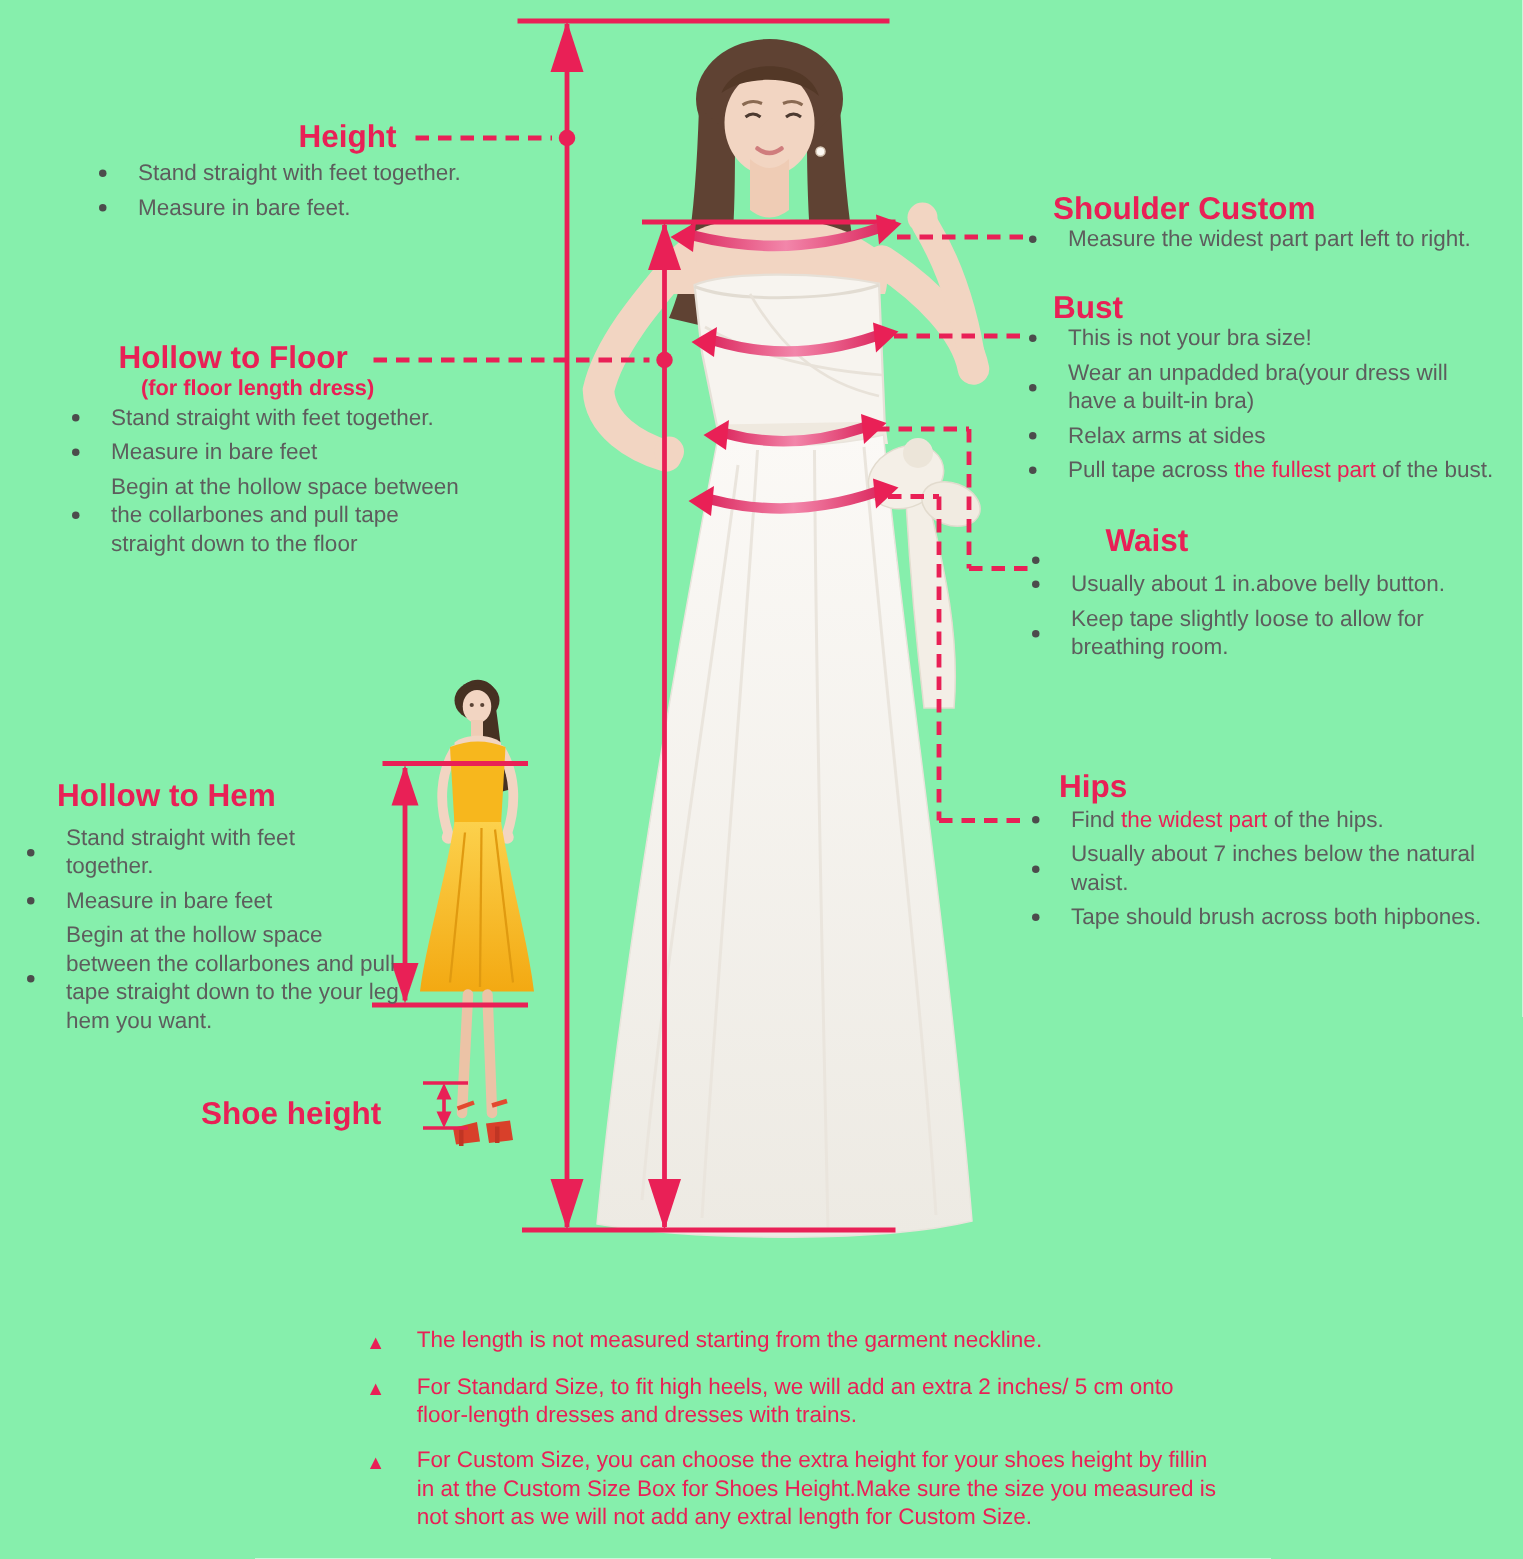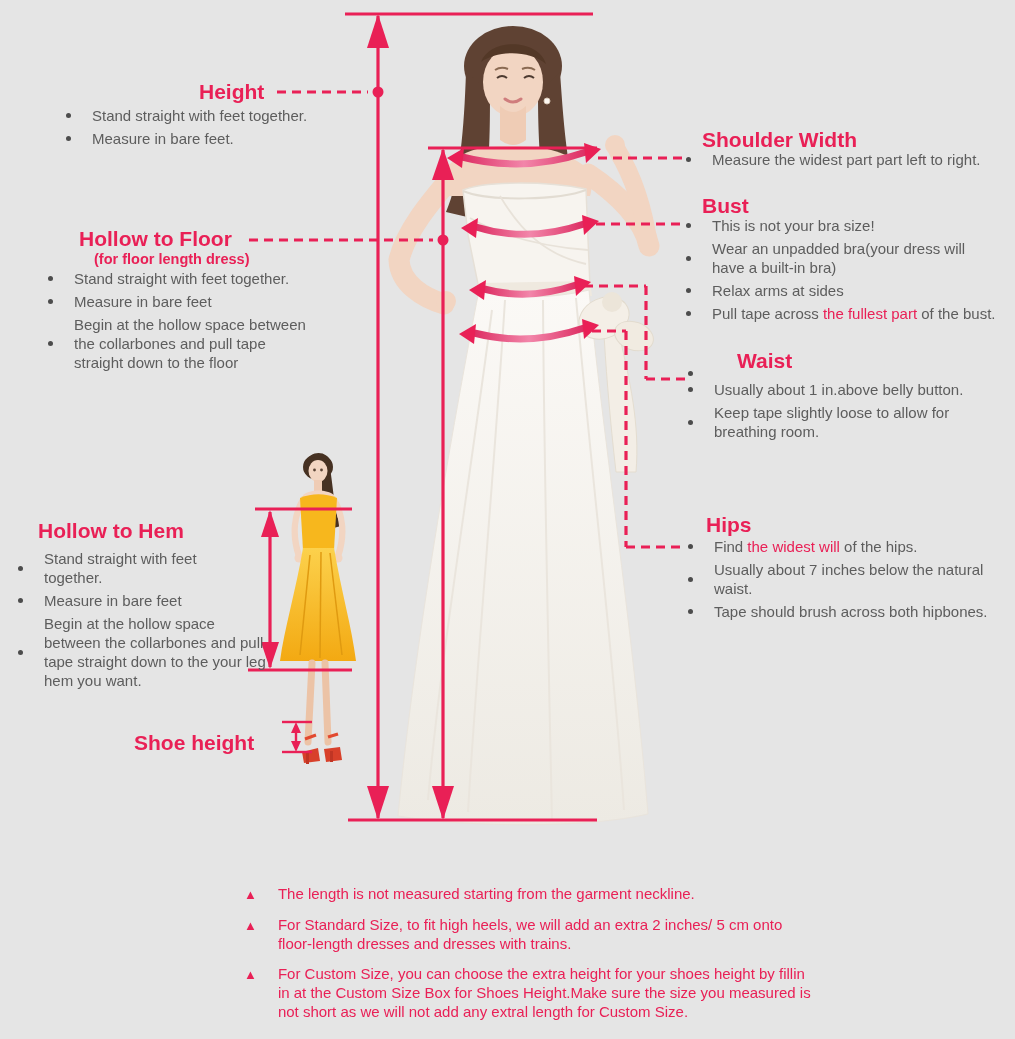--- a/index.html
+++ b/index.html
@@ -1,19 +1,19 @@
 <!DOCTYPE html>
 <html style="--accent: #e92056; --body: #5d5d5d;"><head>
 <meta charset="utf-8">
 <style>
   :root{ --accent:#e92056; --body:#5d5d5d; }
   html,body{margin:0;padding:0;background:#ffffff;}
   .canvas{
     position:relative; width:1015px; height:1039px; overflow:hidden;
-    background:#e5e5e5; font-family:"Liberation Sans", sans-serif;
+    background:#86efac; font-family:"Liberation Sans", sans-serif;
   }
   .canvas svg{position:absolute;left:0;top:0;z-index:0;}
   .h{
     position:absolute; z-index:2; font-weight:700; font-size:21px;
     color:var(--accent); white-space:nowrap; line-height:1.1;
   }
   .sub{
     position:absolute; z-index:2; font-weight:700; font-size:14.5px;
     color:var(--accent); white-space:nowrap;margin-left:16px;
   }
@@ -233,21 +233,21 @@
         <span class="txt">Measure in bare feet</span>
       </li>
       <li>
         <span class="marker dot"></span>
         <span class="txt">Begin at the hollow space<br>between the collarbones and pull<br>tape straight down to the your leg<br>hem  you want.</span>
       </li>
     </ul>
 
   <div class="h" style="left:134px;top:731px">Shoe height</div>
 
-  <div class="h" style="left:702px;top:128px">Shoulder Width</div>
+  <div class="h" style="left:702px;top:128px">Shoulder Custom</div>
   <ul class="blist" style="left:684px;top:150px;width:332px">
       <li>
         <span class="marker dot"></span>
         <span class="txt">Measure the widest part part left to right.</span>
       </li>
     </ul>
 
   <div class="h" style="left:702px;top:194px">Bust</div>
   <ul class="blist" style="left:684px;top:216px;width:334px">
       <li>
@@ -280,21 +280,21 @@
       <li>
         <span class="marker dot"></span>
         <span class="txt">Keep tape slightly loose to allow for<br>breathing room.</span>
       </li>
     </ul>
 
   <div class="h" style="left:706px;top:513px">Hips</div>
   <ul class="blist" style="left:686px;top:537px;width:322px">
       <li>
         <span class="marker dot"></span>
-        <span class="txt"><span>Find </span><span class="hl">the widest will</span><span> of the hips.</span></span>
+        <span class="txt"><span>Find </span><span class="hl">the widest part</span><span> of the hips.</span></span>
       </li>
       <li>
         <span class="marker dot"></span>
         <span class="txt">Usually about 7 inches below the natural<br>waist.</span>
       </li>
       <li>
         <span class="marker dot"></span>
         <span class="txt">Tape should brush across both hipbones.</span>
       </li>
     </ul>

